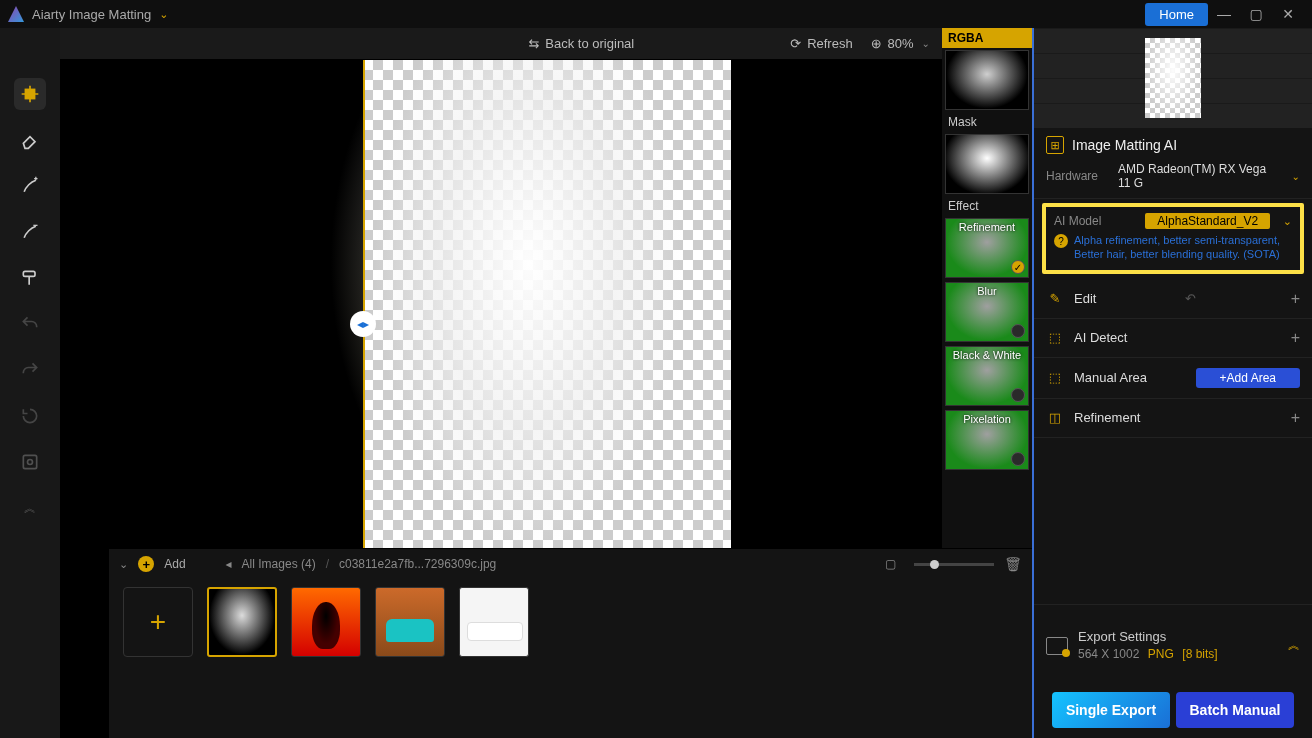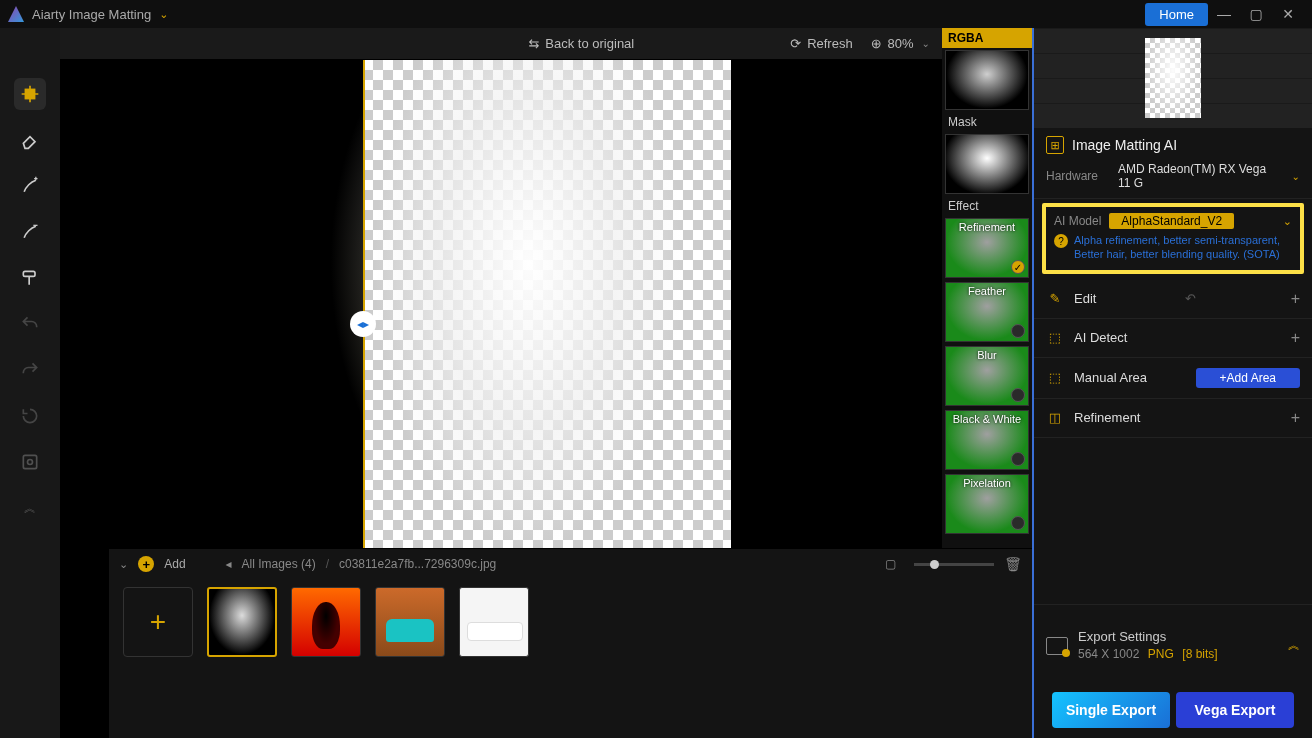--- a/index.html
+++ b/index.html
@@ -70,21 +70,21 @@
 .section .slabel { color: #888; font-size: 12px; }
 .section .sval { color: #ddd; font-size: 12px; }
 .section .dropicon { color: #d6a400; font-size: 10px; margin-left: auto; }
 
 .imai-title { display:flex; align-items:center; gap:8px; font-size: 14px; color:#eee; }
 .imai-icon { width:18px; height:18px; border:1px solid #d6a400; border-radius:2px; display:inline-flex; align-items:center; justify-content:center; color:#d6a400; font-size:11px; }
 
 .modelbox { border: 4px solid #fde047; border-radius: 2px; padding: 6px 8px 8px; margin: 4px 8px 6px; }
 .modelbox .mr { display:flex; align-items:center; gap:8px; }
 .modelbox .mlabel { color:#888; font-size:12px; }
-.modelbox .mpill { background:#d6a400; color:#000; padding: 1px 12px; border-radius: 2px; font-size:12px; font-weight:500; }
+.modelbox .mpill { background:#d6a400; color:#000; padding: 1px 12px; border-radius: 2px; font-size:12px; font-weight:500;margin-left:36px; }
 .modelbox .mdrop { color:#d6a400; font-size:11px; margin-left:auto; }
 .modelbox .mdesc { color:#2a6fd6; font-size:11px; line-height:1.3; margin-top:4px; display:flex; gap:6px; }
 .modelbox .qmark { width:14px; height:14px; border-radius:50%; background:#d6a400; color:#000; font-size:10px; display:inline-flex; align-items:center; justify-content:center; flex-shrink:0; margin-top:1px; }
 
 .accrow { display:flex; align-items:center; padding: 10px 12px; border-bottom:1px solid #222; gap:10px; color:#ddd; font-size:13px; }
 .accrow .aicn { width:18px; height:18px; display:inline-flex; align-items:center; justify-content:center; color:#d6a400; }
 .accrow .plus { margin-left:auto; color:#888; font-size:16px; }
 .accrow .undo { color:#555; font-size:13px; margin-left:auto; margin-right:6px; }
 .addarea { background:#2a4fd6; color:#fff; padding:3px 24px; border-radius:3px; font-size:12px; margin-left:auto; }
 
@@ -233,24 +233,20 @@
 
     <div class="effectcol">
       <div class="hdr rgba">RGBA</div>
       <div class="thumb preview"></div>
       <div class="hdr">Mask</div>
       <div class="thumb mask"></div>
       <div class="hdr">Effect</div>
       <div class="thumb greenbg">
         <div class="tlabel">Refinement</div>
         <div class="check on">✓</div>
-      </div>
-      <div class="thumb greenbg">
-        <div class="tlabel">Feather</div>
-        <div class="check"></div>
       </div>
       <div class="thumb greenbg">
         <div class="tlabel">Blur</div>
         <div class="check"></div>
       </div>
       <div class="thumb greenbg">
         <div class="tlabel">Black &amp; White</div>
         <div class="check"></div>
       </div>
       <div class="thumb greenbg">
@@ -324,21 +320,21 @@
               <span class="edims">564 X 1002</span>
               <span class="efmt">PNG</span>
               <span class="ebits">[8 bits]</span>
             </div>
           </span>
           <span class="echev">︽</span>
         </div>
       </div>
       <div class="exportbtns">
         <div class="ebtn single">Single Export</div>
-        <div class="ebtn batch">Vega Export</div>
+        <div class="ebtn batch">Batch Manual</div>
       </div>
     </div>
 
   </div>
 
 </div>
 
 <div class="bottom" style="position:absolute; left:109px; right:280px; bottom:0;">
   <div class="btop">
     <span class="chev">⌄</span>

